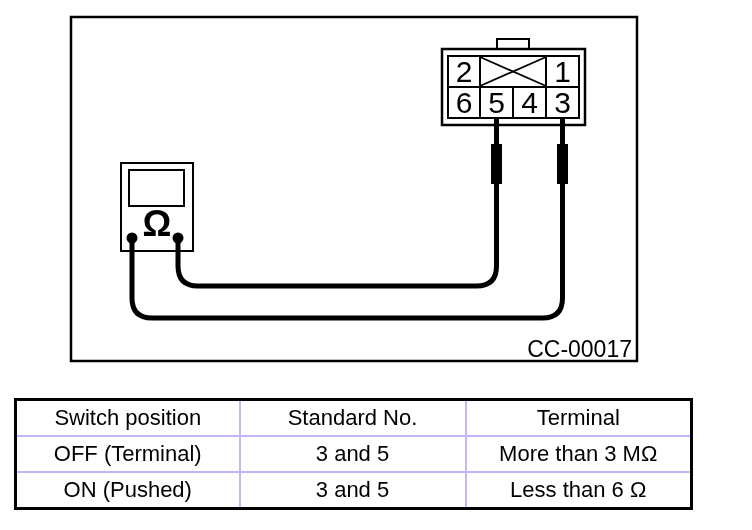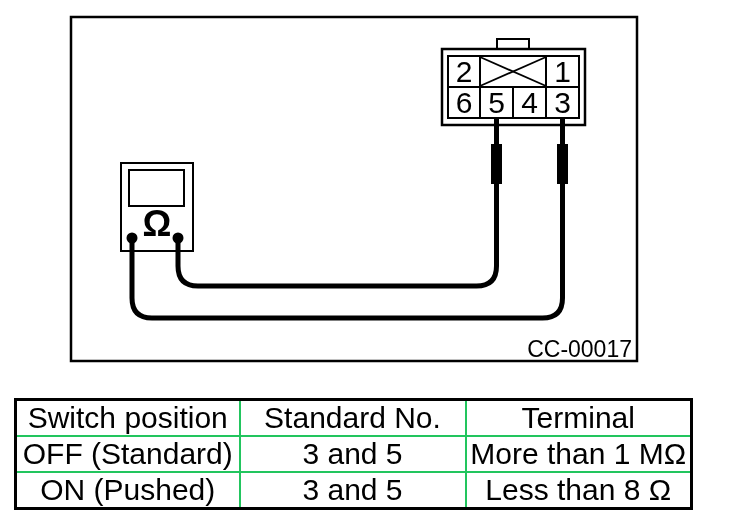--- a/index.html
+++ b/index.html
@@ -31,22 +31,22 @@
   .spec-table {
     position: absolute;
     left: 14px;
     top: 398px;
     width: 676px;
     border-collapse: collapse;
     table-layout: fixed;
     background: #ffffff;
   }
   .spec-table th, .spec-table td {
-    border: 2px solid #22c55e;
-    font-size: 30px;
+    border: 2px solid #c4b5fd;
+    font-size: 22px;
     font-weight: 400;
     text-align: center;
     vertical-align: middle;
     padding: 0;
     height: 34px;
     white-space: nowrap;
     font-family: "Liberation Sans", sans-serif;
   }
   .spec-table {
     border: 3px solid #000000;
@@ -109,25 +109,25 @@
       <col style="width:226px">
       <col style="width:226px">
     </colgroup>
     <tbody>
       <tr>
         <th>Switch position</th>
         <th>Standard No.</th>
         <th>Terminal</th>
       </tr>
       <tr>
-        <td>OFF (Standard)</td>
+        <td>OFF (Terminal)</td>
         <td>3 and 5</td>
-        <td>More than 1 MΩ</td>
+        <td>More than 3 MΩ</td>
       </tr>
       <tr>
         <td>ON (Pushed)</td>
         <td>3 and 5</td>
-        <td>Less than 8 Ω</td>
+        <td>Less than 6 Ω</td>
       </tr>
     </tbody>
   </table>
 
 </div>
 
 </body></html>

